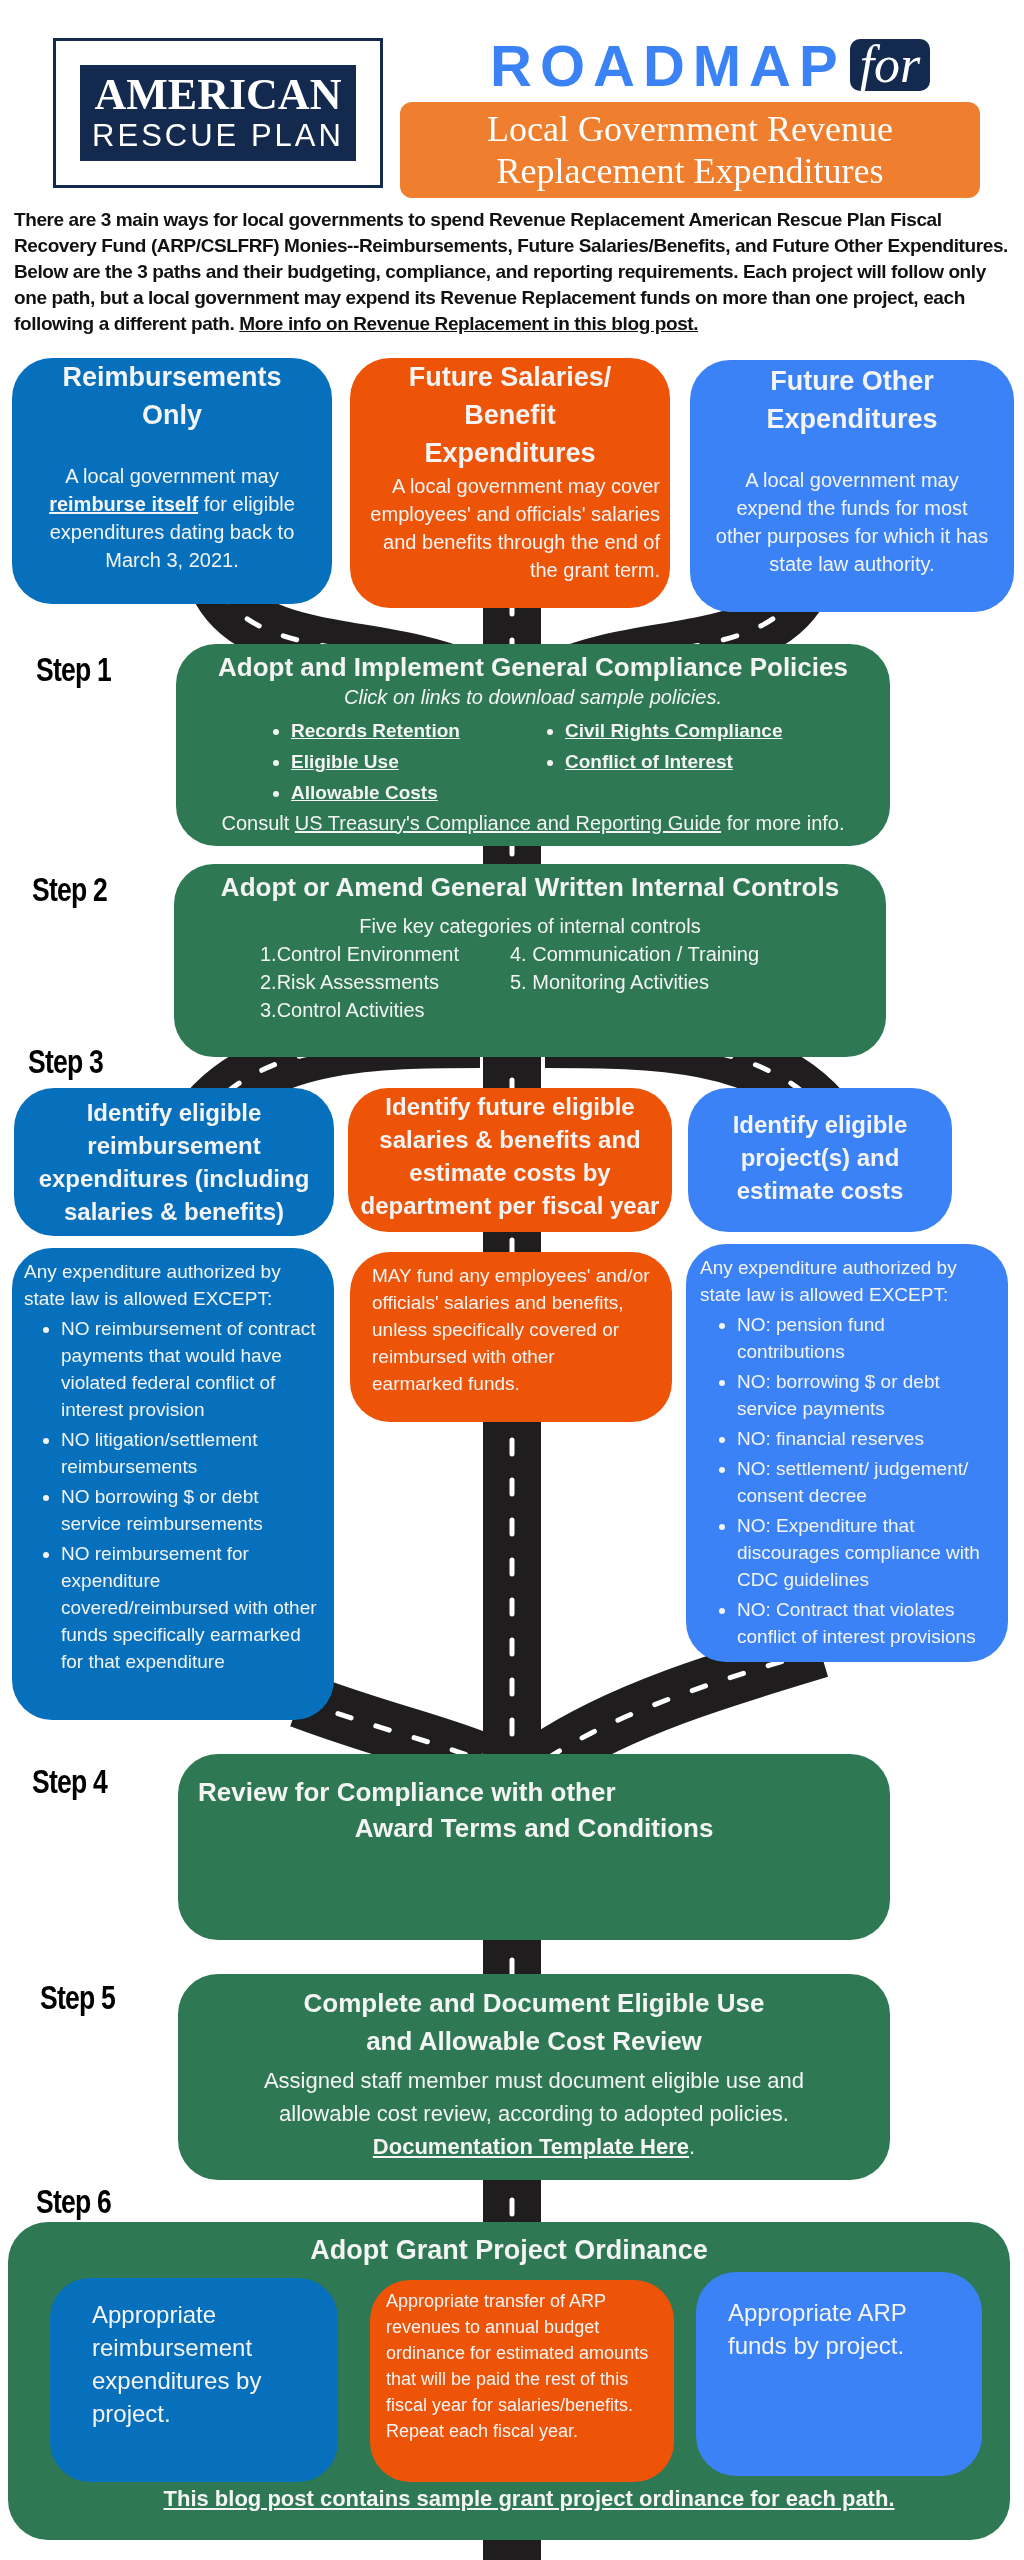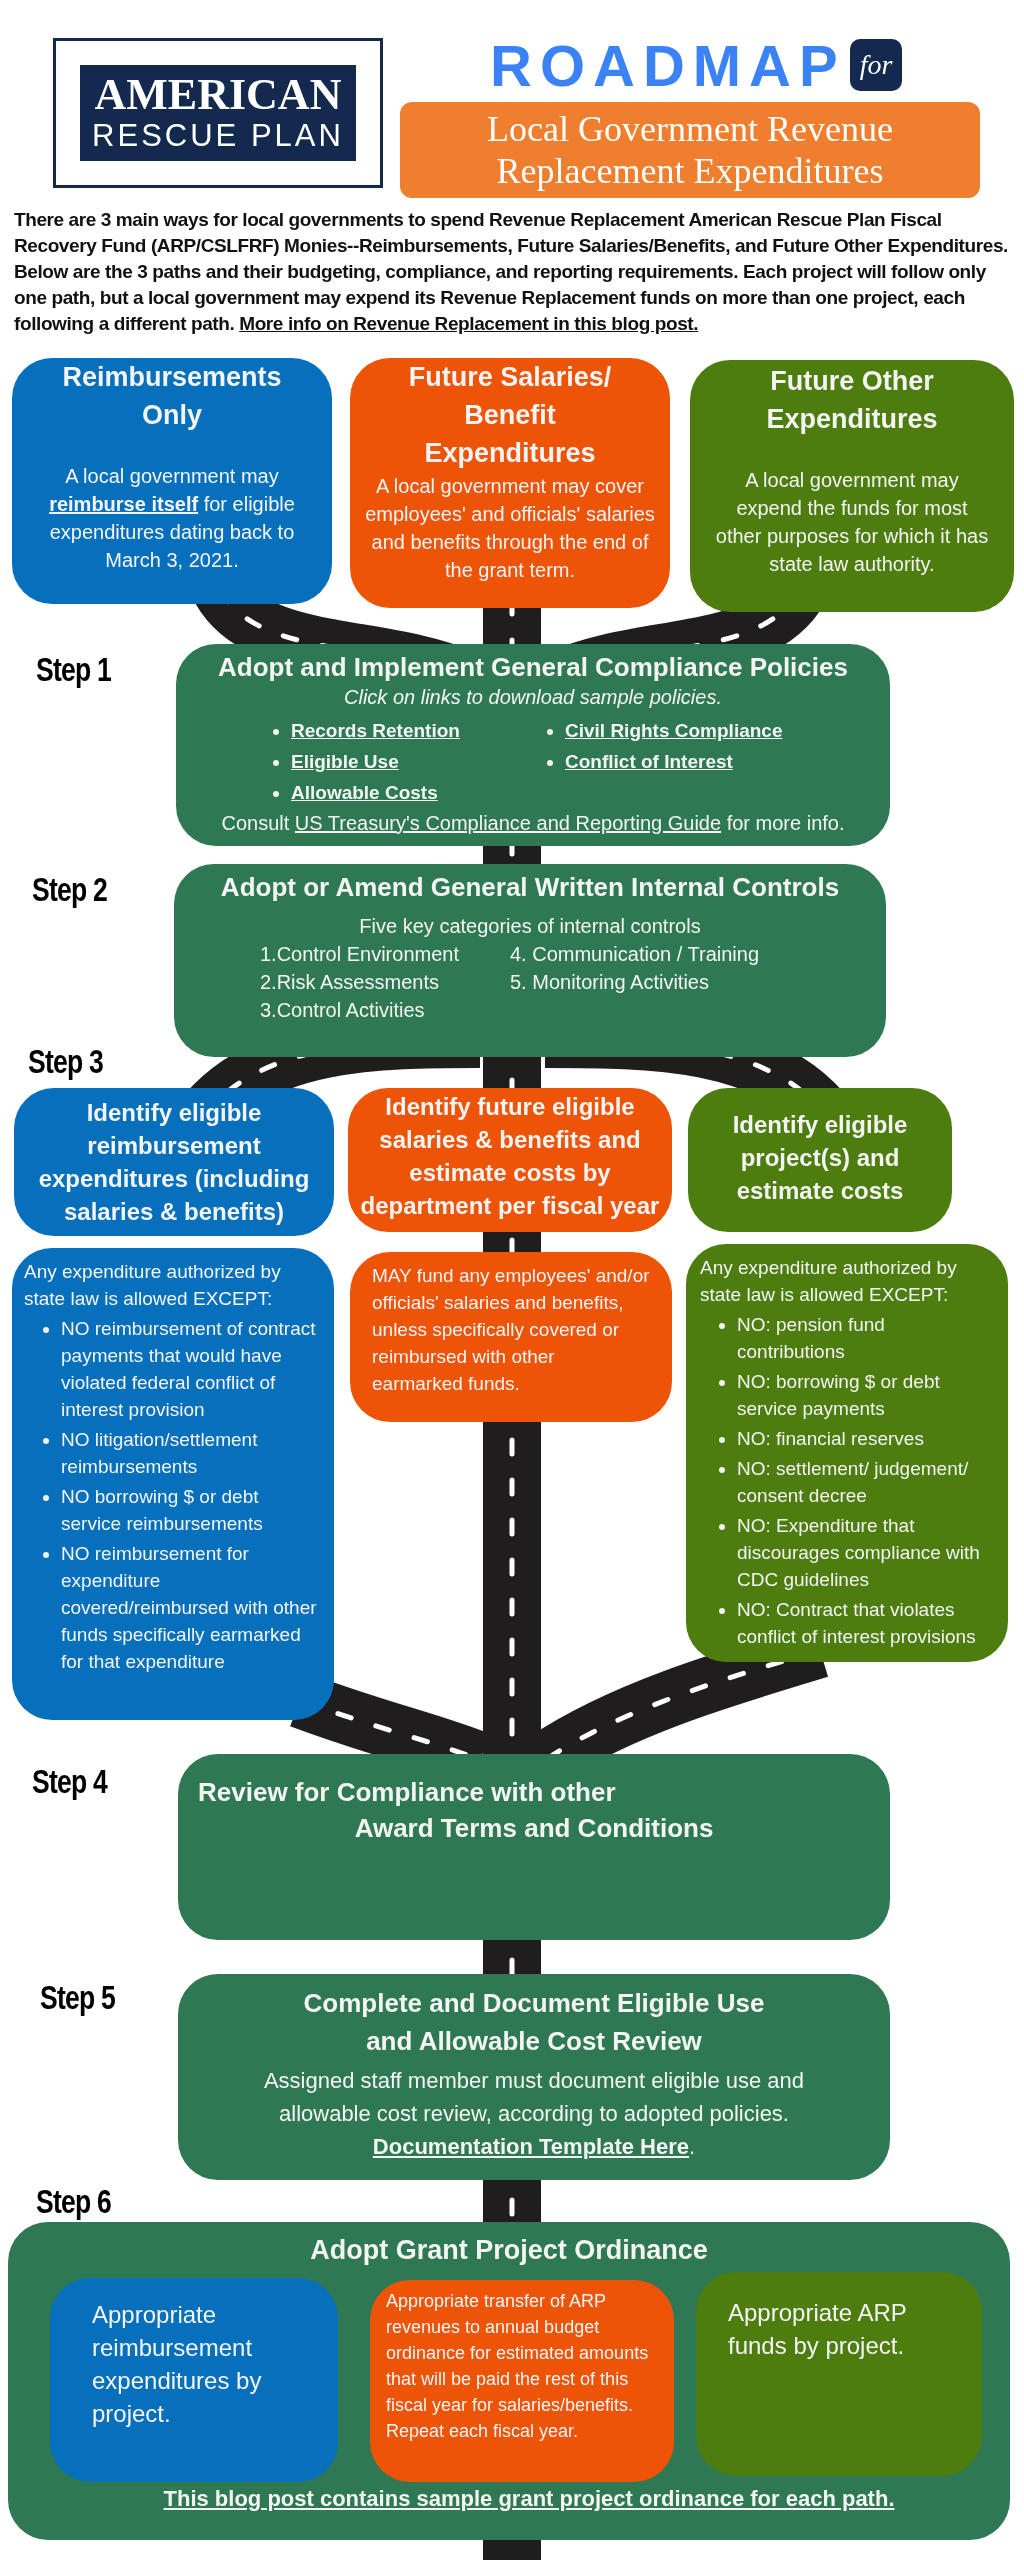--- a/index.html
+++ b/index.html
@@ -1,21 +1,21 @@
 <!DOCTYPE html>
 <html><head>
 <meta charset="utf-8">
 <style>
   html, body { margin:0; padding:0; background:#ffffff; }
   body { width:1024px; height:2560px; position:relative; overflow:hidden; font-family:"Liberation Sans", sans-serif; }
   .abs { position:absolute; box-sizing:border-box; }
   .box { border-radius:40px; color:#f4f4f4; text-align:center; }
   .blue { background:#0770bd; }
   .orange { background:#ed5408; }
-  .gray { background:#4d7c0f; }
+  .gray { background:#3b82f6; }
   .green { background:#2e7953; }
   .navy { background:#132a4e; }
   u, .link { text-decoration:underline; }
   .stepLabel { font-family:"Liberation Sans", sans-serif; font-weight:bold; font-size:34px; color:#000; letter-spacing:-1px; transform:scaleX(0.78); transform-origin:left center; }
   ul.bul { margin:0; padding-left:34px; text-align:left; }
   ul.bul li { margin:3px; }
   #roads { position:absolute; left:0; top:0; width:1024px; height:2560px; }
 </style>
 </head>
 <body>
@@ -43,42 +43,42 @@
 
 <div class="abs" style="left:53px;top:38px;width:330px;height:150px;border:3px solid #132a4e;padding:24px;background:#fff;">
   <div class="navy" style="width:100%;height:100%;color:#fff;text-align:center;display:flex;flex-direction:column;justify-content:center;">
     <div style="font-family:'Liberation Serif',serif;font-weight:bold;font-size:44px;line-height:46px;">AMERICAN</div>
     <div style="font-size:31px;letter-spacing:3px;line-height:36px;">RESCUE PLAN</div>
   </div>
 </div>
 
 <div class="abs" style="left:490px;top:30px;width:420px;height:70px;display:flex;align-items:center;">
   <span style="font-weight:bold;font-size:58px;color:#3b82f6;letter-spacing:8px;">ROADMAP</span>
-  <span style="background:#132a4e;color:#fff;font-family:'Liberation Serif',serif;font-style:italic;font-size:28px;border-radius:10px;padding:0 10px;margin-left:4px;line-height:52px;">for</span>
+  <span style="background:#132a4e;color:#fff;font-family:'Liberation Serif',serif;font-style:italic;font-size:52px;border-radius:10px;padding:0 10px;margin-left:4px;line-height:52px;">for</span>
 </div>
 
 <div class="abs" style="left:400px;top:102px;width:580px;height:96px;background:#ef7f2f;border-radius:12px;color:#fff;text-align:center;font-family:'Liberation Serif',serif;font-size:36px;line-height:42px;padding-top:6px;">
   <div>Local Government Revenue</div>
   <div>Replacement Expenditures</div>
 </div>
 
 <div class="abs" style="left:14px;top:207px;width:1000px;font-size:19px;line-height:26px;font-weight:bold;color:#111;letter-spacing:-0.4px;">
   <span>There are 3 main ways for local governments to spend Revenue Replacement American Rescue Plan Fiscal Recovery Fund (ARP/CSLFRF) Monies--Reimbursements, Future Salaries/Benefits, and Future Other Expenditures. Below are the 3 paths and their budgeting, compliance, and reporting requirements. Each project will follow only one path, but a local government may expend its Revenue Replacement funds on more than one project, each following a different path. </span><span class="link">More info on Revenue Replacement in this blog post.</span>
 </div>
 
 <div class="abs box blue" style="left:12px;top:358px;width:320px;height:246px;padding:0 22px;">
   <div style="font-weight:bold;font-size:27px;line-height:38px;margin-top:0;">Reimbursements Only</div>
   <div style="font-size:20px;line-height:28px;margin-top:28px;">
     <span>A local government may </span><u style="font-weight:bold;">reimburse itself</u><span> for eligible expenditures dating back to March 3, 2021.</span>
   </div>
 </div>
 
 <div class="abs box orange" style="left:350px;top:358px;width:320px;height:250px;padding:0 10px;">
   <div style="font-weight:bold;font-size:27px;line-height:38px;padding:0 40px;">Future Salaries/ Benefit Expenditures</div>
-  <div style="font-size:20px;line-height:28px;">A local government may cover employees' and officials' salaries and benefits through the end of the grant term.</div>
+  <div style="font-size:20px;line-height:28px;text-align:right;">A local government may cover employees' and officials' salaries and benefits through the end of the grant term.</div>
 </div>
 
 <div class="abs box gray" style="left:690px;top:360px;width:324px;height:252px;padding:0 22px;">
   <div style="font-weight:bold;font-size:27px;line-height:38px;padding:0 40px;margin-top:2px;">Future Other Expenditures</div>
   <div style="font-size:20px;line-height:28px;margin-top:28px;">A local government may expend the funds for most other purposes for which it has state law authority.</div>
 </div>
 
 <div class="abs stepLabel" style="left:36px;top:650px;">Step 1</div>
 <div class="abs box green" style="left:176px;top:644px;width:714px;height:202px;">
   <div style="font-weight:bold;font-size:26px;line-height:34px;margin-top:6px;">Adopt and Implement General Compliance Policies</div>

